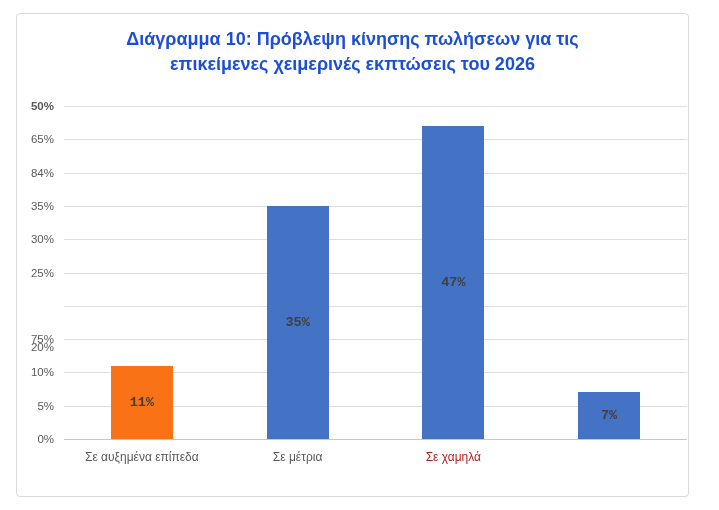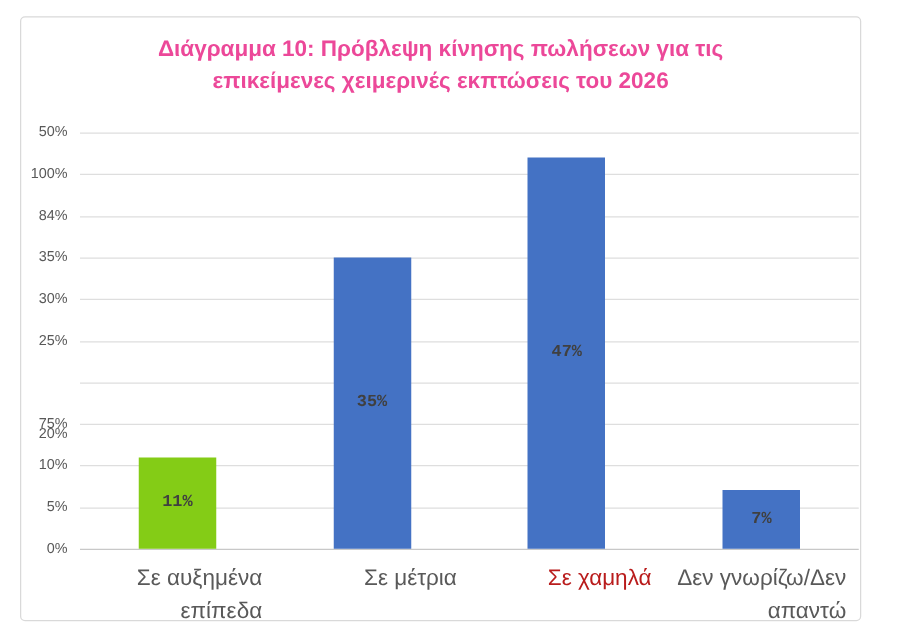--- a/index.html
+++ b/index.html
@@ -67,31 +67,31 @@
   .x-axis {
     position: absolute;
     left: 47px; top: 435px;
     width: 623px;
     display: flex;
   }
   .xcat {
     width: 25%;
     box-sizing: border-box;
     padding: 0 10px;
-    text-align: right;
-    font-size: 18px;
+    text-align: center;
+    font-size: 12px;
     line-height: 1.45;
     color: #595959;
   }
 </style>
 </head>
 <body>
 
 <div class="chart-frame">
-  <div class="chart-title" style="color: #ec4899;">Διάγραμμα 10: Πρόβλεψη κίνησης πωλήσεων για τις επικείμενες χειμερινές εκπτώσεις του 2026</div>
+  <div class="chart-title" style="color: #1d4ed8;">Διάγραμμα 10: Πρόβλεψη κίνησης πωλήσεων για τις επικείμενες χειμερινές εκπτώσεις του 2026</div>
 
   <div class="plot-area" style="border-bottom-color: rgb(200, 200, 200);">
 
   <div class="ytick" style="top: 333px; color: rgb(89, 89, 89);">0%</div>
       <div class="gridline" style="top: 299.7px; background: rgb(222, 222, 222);"></div>
       <div class="ytick" style="top: 299.7px; color: rgb(89, 89, 89);">5%</div>
       <div class="gridline" style="top: 266.4px; background: rgb(222, 222, 222);"></div>
       <div class="ytick" style="top: 266.4px; color: rgb(89, 89, 89); margin-left: 20px;">10%</div>
       <div class="gridline" style="top: 233.1px; background: rgb(222, 222, 222);"></div>
       <div class="ytick" style="top: 233.1px; color: rgb(89, 89, 89);">75%</div>
@@ -99,37 +99,36 @@
       <div class="ytick" style="top: 199.8px; color: rgb(89, 89, 89); margin-top: 41px;">20%</div>
       <div class="gridline" style="top: 166.5px; background: rgb(222, 222, 222);"></div>
       <div class="ytick" style="top: 166.5px; color: rgb(89, 89, 89);">25%</div>
       <div class="gridline" style="top: 133.2px; background: rgb(222, 222, 222);"></div>
       <div class="ytick" style="top: 133.2px; color: rgb(89, 89, 89);">30%</div>
       <div class="gridline" style="top: 99.9px; background: rgb(222, 222, 222);"></div>
       <div class="ytick" style="top: 99.9px; color: rgb(89, 89, 89);">35%</div>
       <div class="gridline" style="top: 66.6px; background: rgb(222, 222, 222);"></div>
       <div class="ytick" style="top: 66.6px; color: rgb(89, 89, 89);">84%</div>
       <div class="gridline" style="top: 33.3px; background: rgb(222, 222, 222);"></div>
-      <div class="ytick" style="top: 33.3px; color: rgb(89, 89, 89);">100%</div>
+      <div class="ytick" style="top: 33.3px; color: rgb(89, 89, 89);">65%</div>
       <div class="gridline" style="top: 0px; background: rgb(222, 222, 222);"></div>
-      <div class="ytick" style="top: 0px; color: rgb(89, 89, 89);">50%</div>
-      <div class="bar" style="left: 46.875px; height: 73.26px; background: #84cc16; margin-top: 27px;">
+      <div class="ytick" style="top: 0px; color: rgb(89, 89, 89); font-weight: bold;">50%</div>
+      <div class="bar" style="left: 46.875px; height: 73.26px; background: #f97316; margin-top: 27px;">
         <div class="bar-label" style="color: rgb(64, 64, 64);">11%</div>
       </div>
       <div class="bar" style="left: 202.625px; height: 233.1px; background: rgb(68, 114, 196);">
         <div class="bar-label" style="color: rgb(64, 64, 64);">35%</div>
       </div>
       <div class="bar" style="left: 358.375px; height: 313.02px; background: rgb(68, 114, 196);">
         <div class="bar-label" style="color: rgb(64, 64, 64);">47%</div>
       </div>
       <div class="bar" style="left: 514.125px; height: 46.62px; background: rgb(68, 114, 196);">
         <div class="bar-label" style="color: rgb(64, 64, 64);">7%</div>
       </div>
     </div>
 
   <div class="x-axis">
 
   <div class="xcat" style="color: rgb(89, 89, 89);">Σε αυξημένα επίπεδα</div>
       <div class="xcat" style="color: rgb(89, 89, 89);">Σε μέτρια</div>
       <div class="xcat" style="color: #b91c1c;">Σε χαμηλά</div>
-      <div class="xcat" style="color: rgb(89, 89, 89);">Δεν γνωρίζω/Δεν απαντώ</div>
     </div>
 </div>
 
 </body></html>

